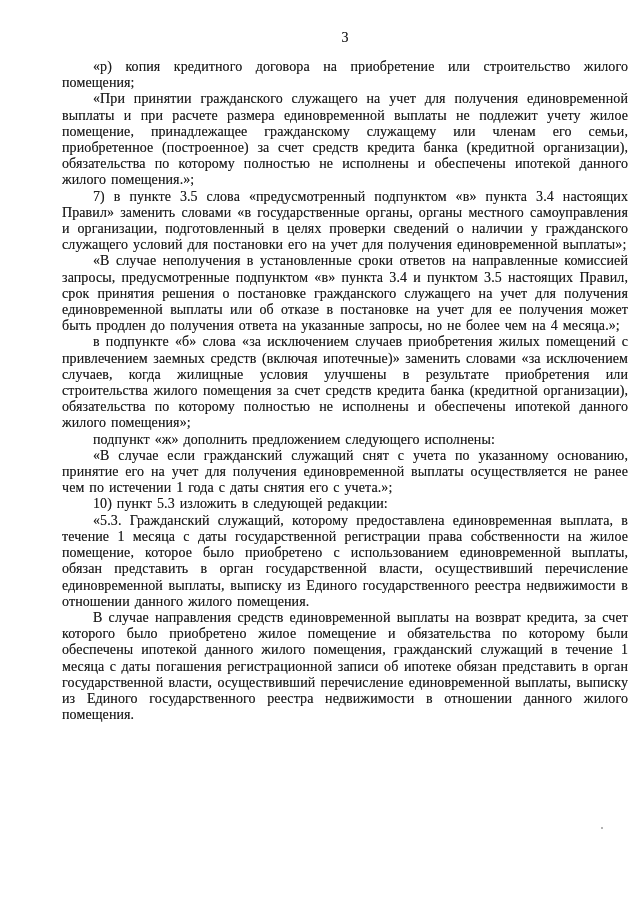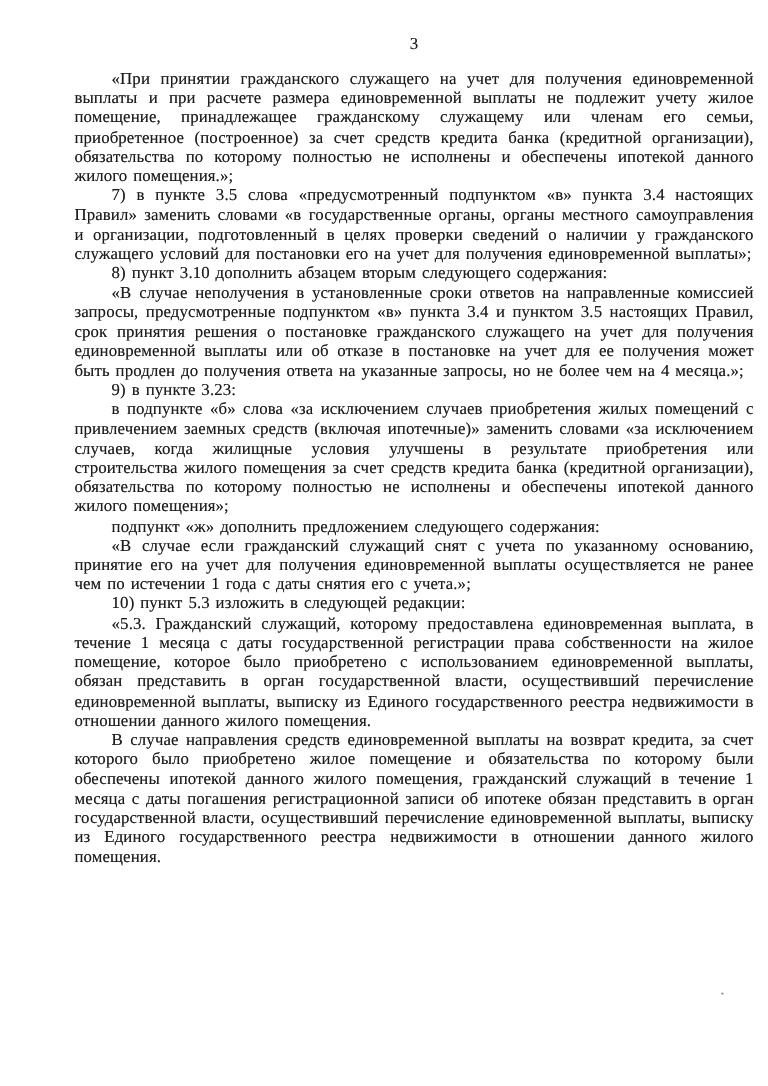--- a/index.html
+++ b/index.html
@@ -49,27 +49,26 @@
     background: #9a9a9a;
   }
 </style>
 </head>
 <body>
 
 <div class="scan-page">
   <div class="page-number">3</div>
 
   <div class="doc-body">
+    <p>«р) копия кредитного договора на приобретение или строительство жилого помещения;</p>
     <p>«При принятии гражданского служащего на учет для получения единовременной выплаты и при расчете размера единовременной выплаты не подлежит учету жилое помещение, принадлежащее гражданскому служащему или членам его семьи, приобретенное (построенное) за счет средств кредита банка (кредитной организации), обязательства по которому полностью не исполнены и обеспечены ипотекой данного жилого помещения.»;</p>
     <p>7) в пункте 3.5 слова «предусмотренный подпунктом «в» пункта 3.4 настоящих Правил» заменить словами «в государственные органы, органы местного самоуправления и организации, подготовленный в целях проверки сведений о наличии у гражданского служащего условий для постановки его на учет для получения единовременной выплаты»;</p>
-    <p>8) пункт 3.10 дополнить абзацем вторым следующего содержания:</p>
     <p>«В случае неполучения в установленные сроки ответов на направленные комиссией запросы, предусмотренные подпунктом «в» пункта 3.4 и пунктом 3.5 настоящих Правил, срок принятия решения о постановке гражданского служащего на учет для получения единовременной выплаты или об отказе в постановке на учет для ее получения может быть продлен до получения ответа на указанные запросы, но не более чем на 4 месяца.»;</p>
-    <p>9) в пункте 3.23:</p>
     <p>в подпункте «б» слова «за исключением случаев приобретения жилых помещений с привлечением заемных средств (включая ипотечные)» заменить словами «за исключением случаев, когда жилищные условия улучшены в результате приобретения или строительства жилого помещения за счет средств кредита банка (кредитной организации), обязательства по которому полностью не исполнены и обеспечены ипотекой данного жилого помещения»;</p>
-    <p>подпункт «ж» дополнить предложением следующего содержания:</p>
+    <p>подпункт «ж» дополнить предложением следующего исполнены:</p>
     <p>«В случае если гражданский служащий снят с учета по указанному основанию, принятие его на учет для получения единовременной выплаты осуществляется не ранее чем по истечении 1 года с даты снятия его с учета.»;</p>
     <p>10) пункт 5.3 изложить в следующей редакции:</p>
     <p>«5.3. Гражданский служащий, которому предоставлена единовременная выплата, в течение 1 месяца с даты государственной регистрации права собственности на жилое помещение, которое было приобретено с использованием единовременной выплаты, обязан представить в орган государственной власти, осуществивший перечисление единовременной выплаты, выписку из Единого государственного реестра недвижимости в отношении данного жилого помещения.</p>
     <p>В случае направления средств единовременной выплаты на возврат кредита, за счет которого было приобретено жилое помещение и обязательства по которому были обеспечены ипотекой данного жилого помещения, гражданский служащий в течение 1 месяца с даты погашения регистрационной записи об ипотеке обязан представить в орган государственной власти, осуществивший перечисление единовременной выплаты, выписку из Единого государственного реестра недвижимости в отношении данного жилого помещения.</p>
   </div>
 </div>
 
 <div class="scan-speck"></div>
 
 </body></html>

